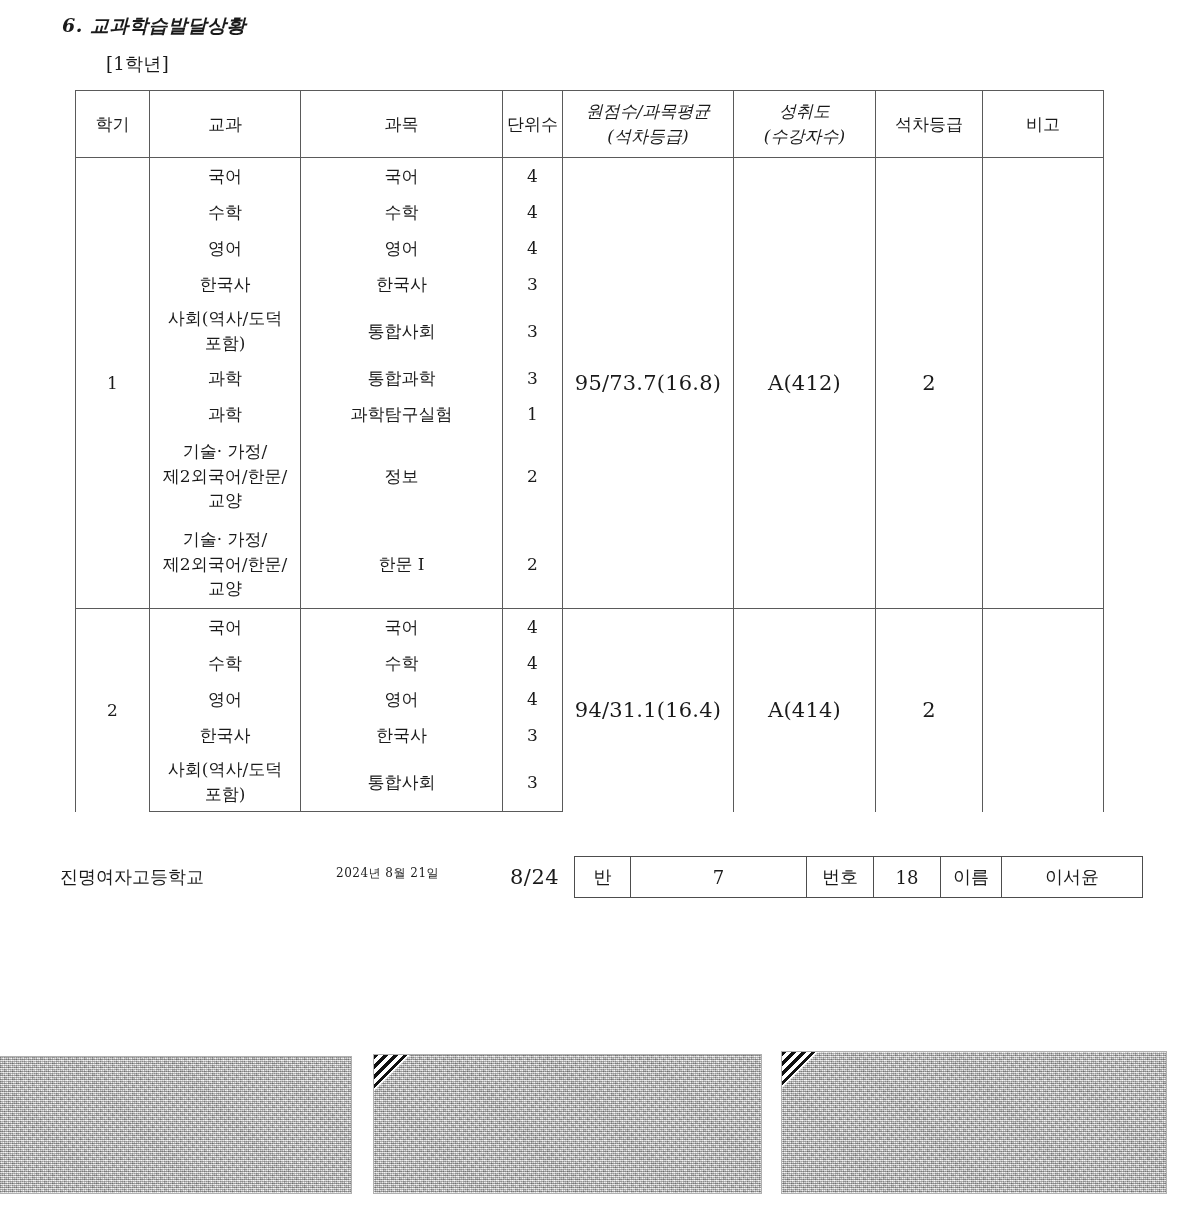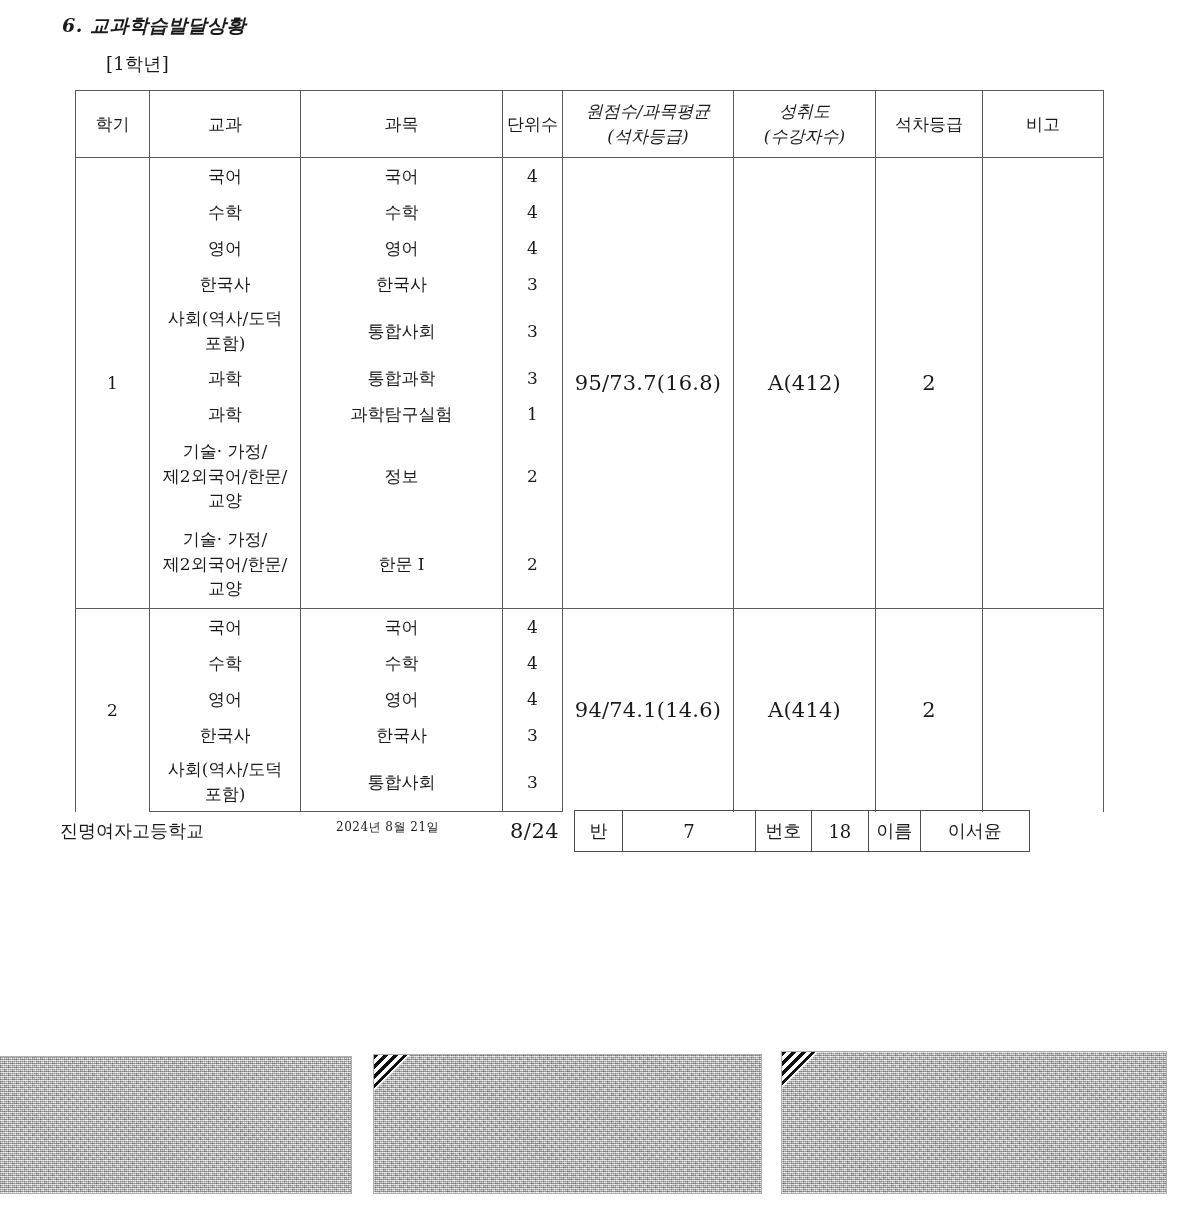--- a/index.html
+++ b/index.html
@@ -95,22 +95,22 @@
 
   .scorebox, .achievebox, .rankbox, .notebox {
     font-size: 21px;
     letter-spacing: 0.2px;
   }
 
   
   .footer-row {
     position: absolute;
     left: 0;
-    top: 810px;
-    width: 1030px;
+    top: 856px;
+    width: 1179px;
     height: 44px;
   }
   .school-name {
     position: absolute;
     left: 60px;
     top: 9px;
     font-size: 18px;
   }
   .issue-date {
     position: absolute;
@@ -260,21 +260,21 @@
       <td class="no-top">2</td>
     </tr>
   </tbody>
 
   <tbody class="blk">
     <tr class="row-1line">
       <td class="cell-term no-bottom" rowspan="5">2</td>
       <td class="cell-area no-bottom">국어</td>
       <td class="cell-subject no-bottom">국어</td>
       <td class="no-bottom">4</td>
-      <td class="scorebox no-bottom" rowspan="5">94/74.1(14.6)</td>
+      <td class="scorebox no-bottom" rowspan="5">94/31.1(16.4)</td>
       <td class="achievebox no-bottom" rowspan="5">A(414)</td>
       <td class="rankbox no-bottom" rowspan="5">2</td>
       <td class="notebox no-bottom" rowspan="5"></td>
     </tr>
     <tr class="row-1line">
       <td class="cell-area no-top no-bottom">수학</td>
       <td class="cell-subject no-top no-bottom">수학</td>
       <td class="no-top no-bottom">4</td>
     </tr>
     <tr class="row-1line">

